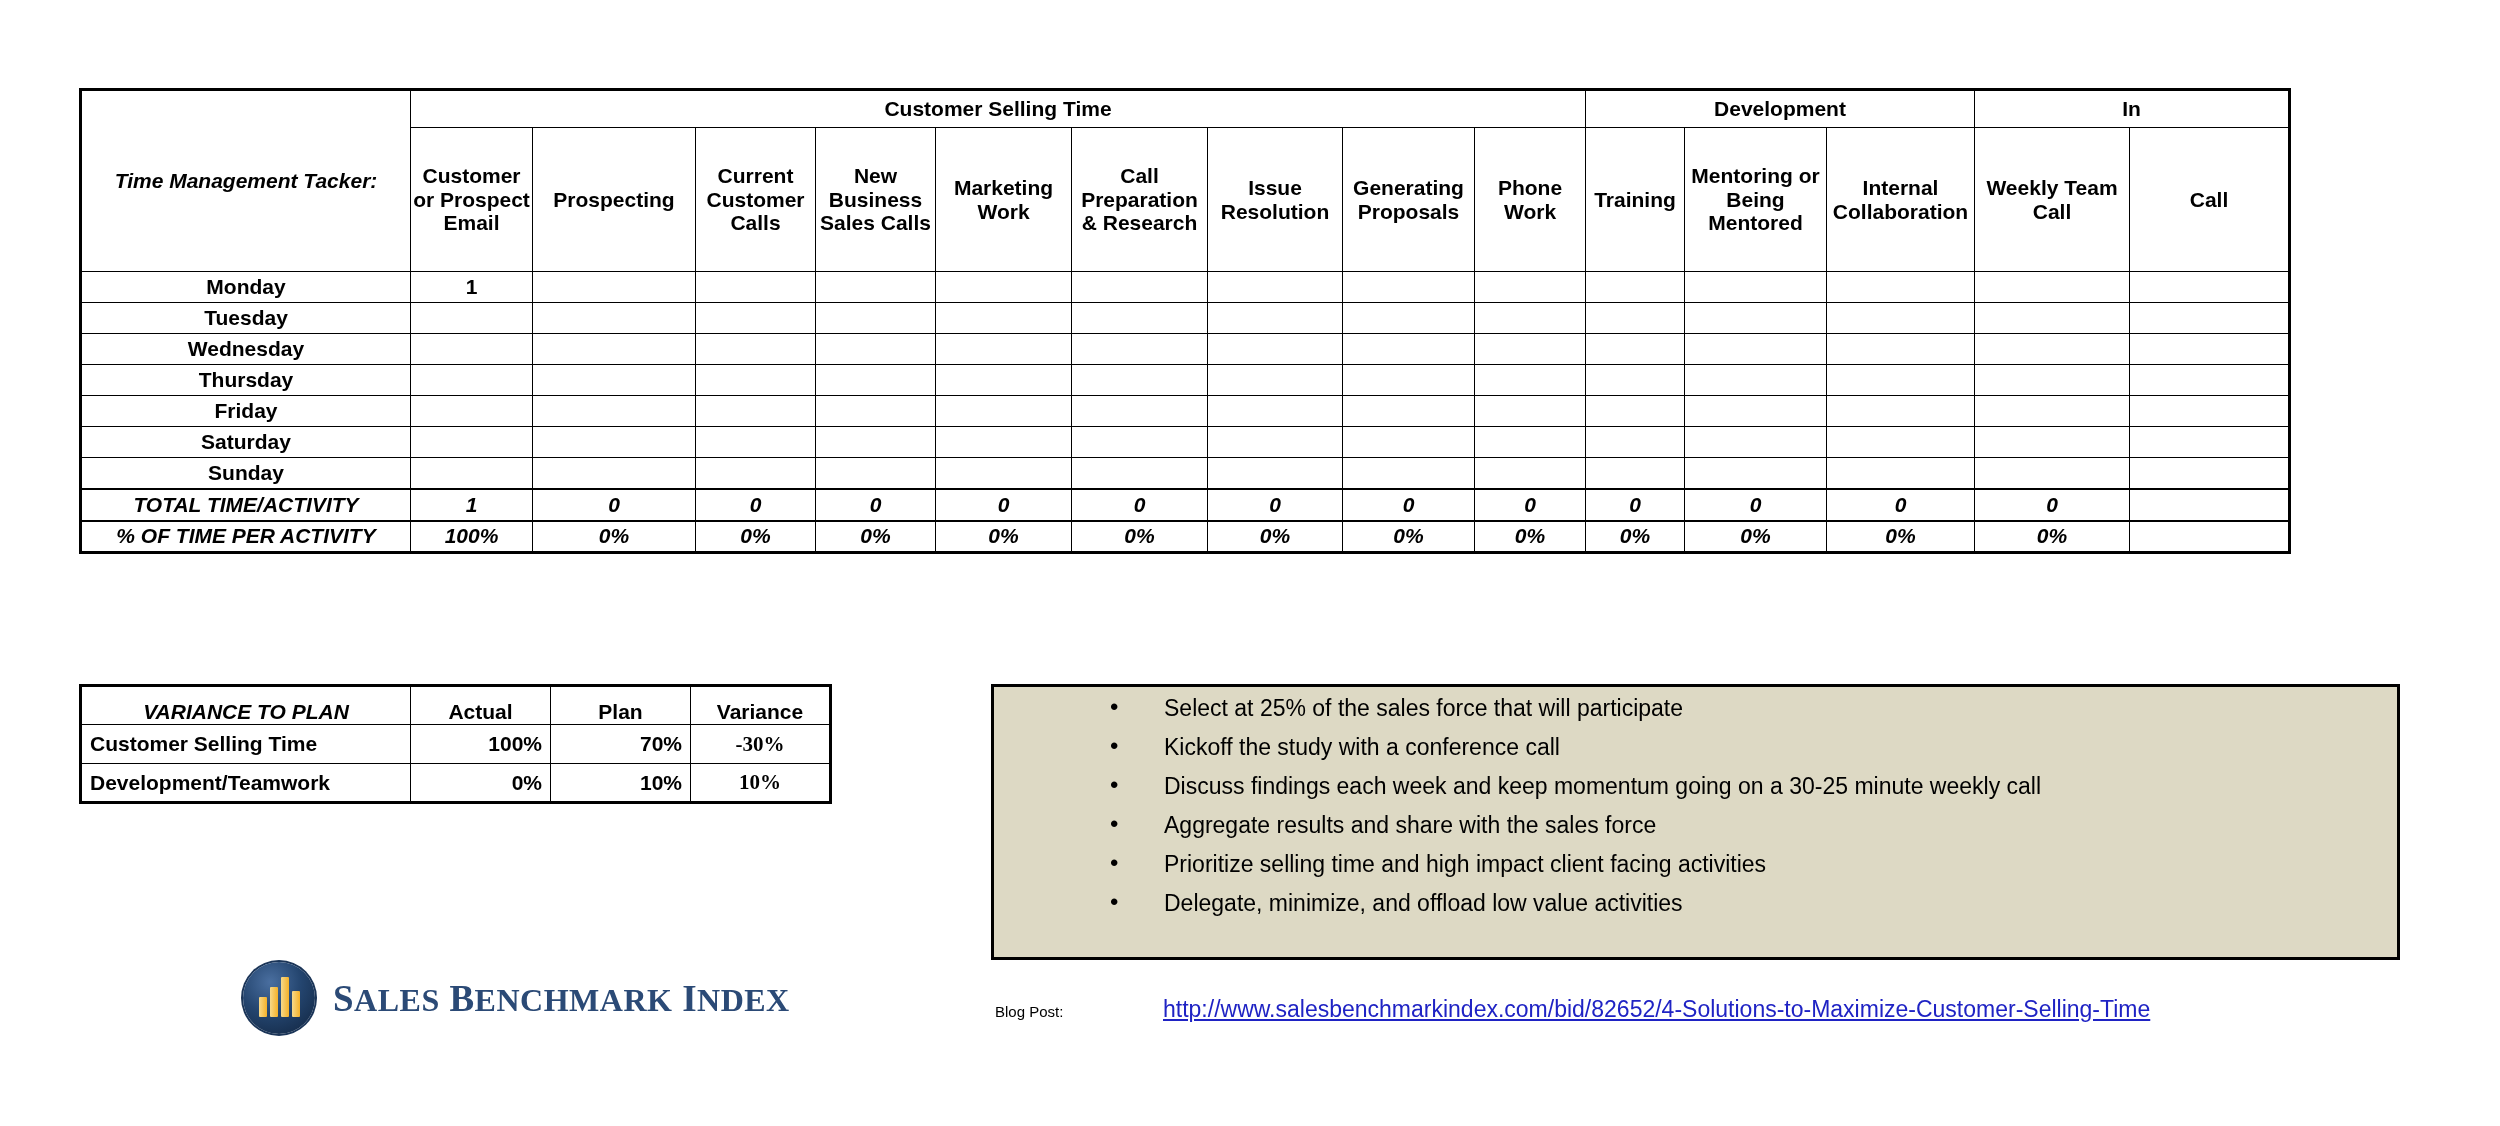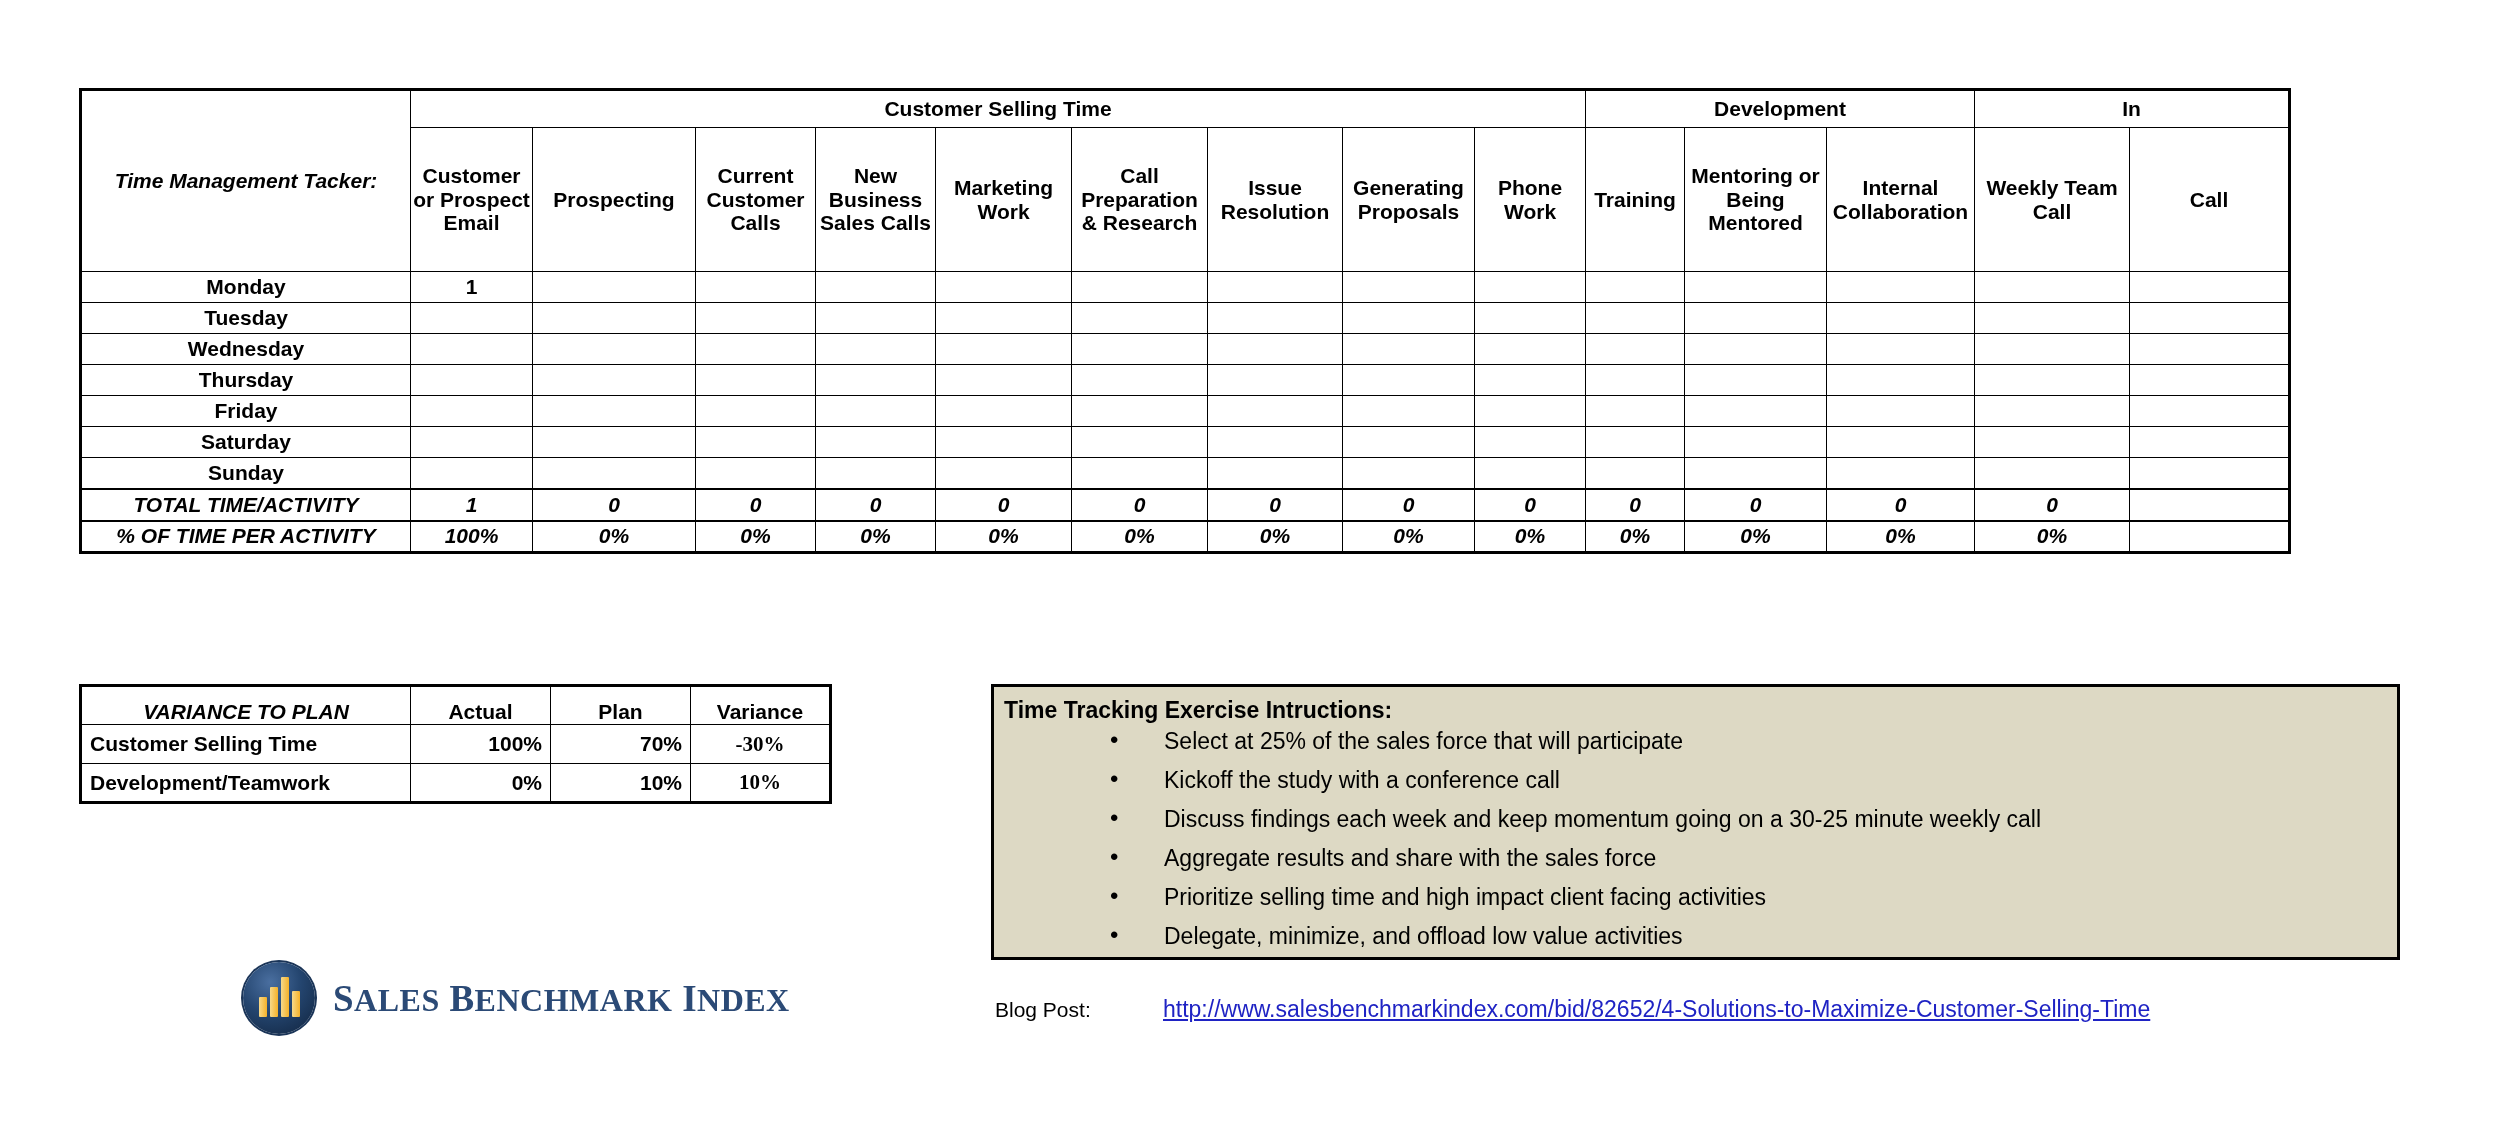--- a/index.html
+++ b/index.html
@@ -246,21 +246,21 @@
   #blogpost {
     position: absolute;
     left: 995px;
     top: 996px;
     display: flex;
     align-items: baseline;
     gap: 0;
     white-space: nowrap;
   }
   #blogpost .bp-label {
-    font-size: 21px;
+    font-size: 15px;
     width: 168px;
     display: inline-block;
   }
   #blogpost .bp-url {
     font-size: 23px;
     color: #1f23c4;
     text-decoration: underline;
     text-align: center;
   }
 </style>
@@ -499,21 +499,20 @@
         <i style="height:40px"></i>
         <i style="height:26px"></i>
     </span>
   </span>
   <span class="logo-text"><span>S</span><span class="sm">ALES</span>
     <span>B</span><span class="sm">ENCHMARK</span>
     <span>I</span><span class="sm">NDEX</span></span>
 </div>
 
 <div id="instructions">
-  <div class="instr-title">Time Tracking Exercise Intructions:</div>
   <ul>
       <li>Select at 25% of the sales force that will participate</li>
       <li>Kickoff the study with a conference call</li>
       <li>Discuss findings each week and keep momentum going on a 30-25 minute weekly call</li>
       <li>Aggregate results and share with the sales force</li>
       <li>Prioritize selling time and high impact client facing activities</li>
       <li>Delegate, minimize, and offload low value activities</li>
     </ul>
 </div>
 

